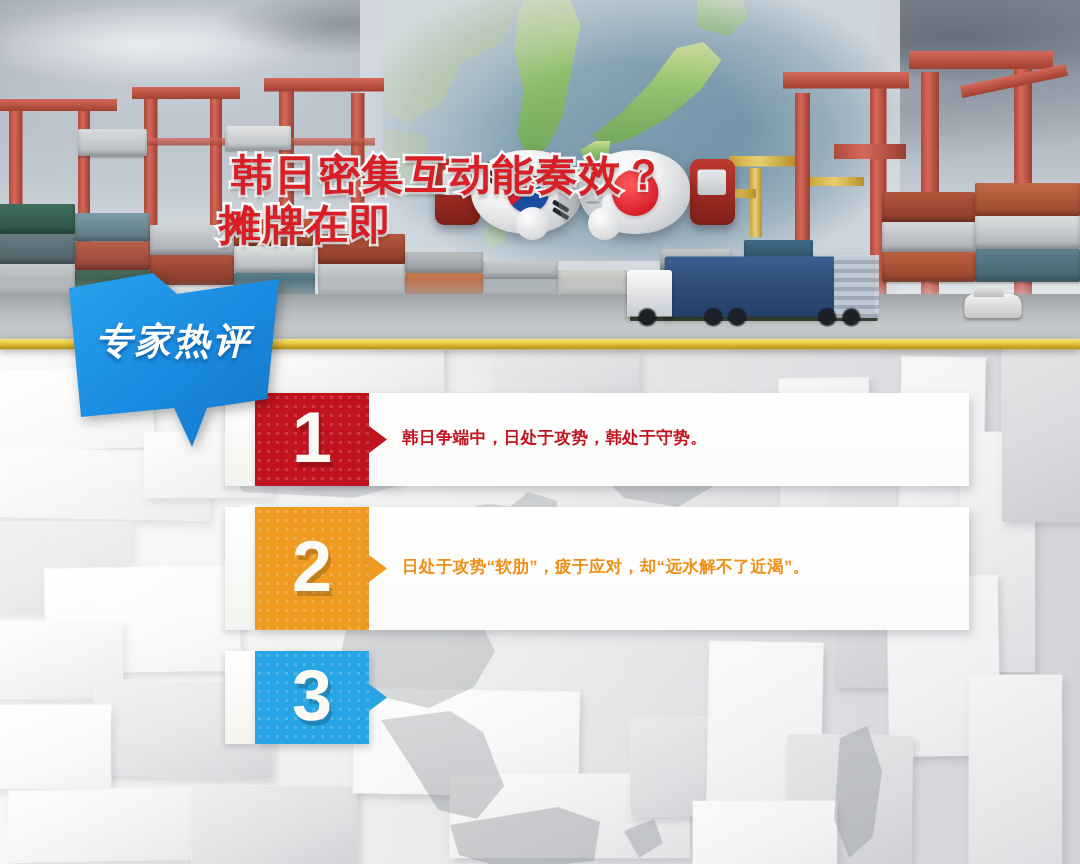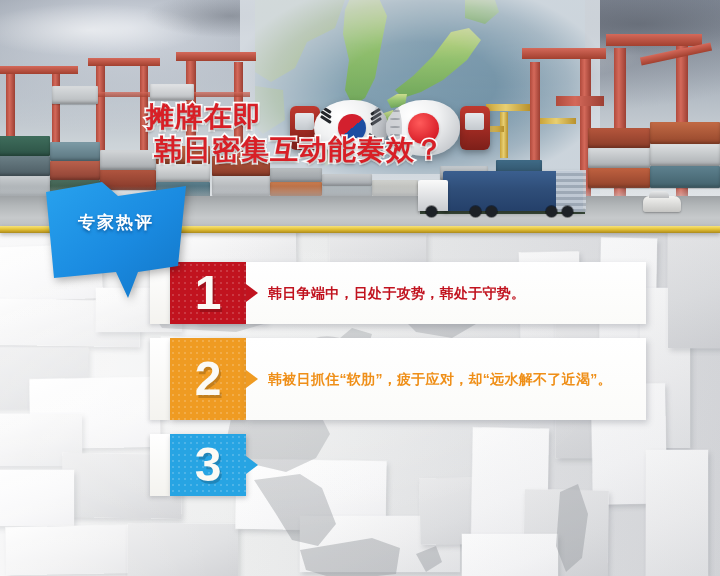--- a/index.html
+++ b/index.html
@@ -154,22 +154,23 @@
     text-shadow:0 2px 3px rgba(0,0,0,.35);
     white-space:nowrap;
   }
   .hl-line.l2{padding-left:8px;}
 
   
   .ribbon{position:absolute;left:40px;top:180px;width:152px;height:120px;z-index:8;}
   .ribbon svg{display:block;filter:drop-shadow(2px 3px 4px rgba(0,0,0,.3));}
   .ribbon-label{
     position:absolute;left:0;top:31px;width:152px;text-align:center;
-    font-size:17px;font-weight:bold;color:#ffffff;letter-spacing:2px;
+    font-size:24px;font-weight:bold;color:#ffffff;letter-spacing:2px;
     text-shadow:0 2px 3px rgba(0,60,120,.6);
+    font-style:italic;
   }
 
   
   .items{position:absolute;left:150px;top:262px;width:496px;z-index:7;}
   .row{position:relative;margin-bottom:14px;}
   .row-strip{
     position:absolute;left:0;top:0;width:20px;height:100%;
     background:linear-gradient(180deg,#ffffff,#f4f3ef);
     box-shadow:-1px 2px 4px rgba(80,85,95,.22);
   }
@@ -188,21 +189,21 @@
     width:0;height:0;border-top:9px solid transparent;border-bottom:9px solid transparent;
     z-index:3;
   }
   .row-panel{
     position:absolute;left:96px;top:0;right:0;height:100%;
     background:linear-gradient(180deg,#ffffff,#fbfbf9);
     box-shadow:2px 3px 6px rgba(80,85,95,.25);
   }
   .row-text{
     position:absolute;left:22px;right:10px;top:50%;transform:translateY(-50%);
-    font-size:14px;font-weight:bold;line-height:27px;letter-spacing:.3px;
+    font-size:11px;font-weight:bold;line-height:27px;letter-spacing:.3px;
   }
 
   .r1 .row-num{background-color:#c1131f;background-image:radial-gradient(circle,rgba(255,255,255,.16) 1px,transparent 1.2px);}
   .r1 .row-arrow{border-left:12px solid #c1131f;}
   .r1 .row-text{color:#c1131f;}
   .r2 .row-num{background-color:#ef9b22;background-image:radial-gradient(circle,rgba(255,255,255,.18) 1px,transparent 1.2px);}
   .r2 .row-arrow{border-left:12px solid #ef9b22;}
   .r2 .row-text{color:#ef8f18;}
   .r3 .row-num{background-color:#27a4e3;background-image:radial-gradient(circle,rgba(255,255,255,.18) 1px,transparent 1.2px);}
   .r3 .row-arrow{border-left:12px solid #27a4e3;}
@@ -405,22 +406,22 @@
         <div class="seam" style="left:4px;top:10px;width:10px;height:2px;background:rgba(110,116,124,.5);"></div>
         <div class="seam" style="left:4px;top:18px;width:10px;height:2px;background:rgba(110,116,124,.5);"></div>
         <div class="seam" style="left:4px;top:26px;width:10px;height:2px;background:rgba(110,116,124,.5);"></div>
         <div class="seam" style="left:4px;top:34px;width:10px;height:2px;background:rgba(110,116,124,.5);"></div>
       </div>
       <div class="thumb" style="left:6px;top:38px;"></div>
     </div>
   </div>
 
   <div class="headline">
+    <div class="hl-line l2">韩日密集互动能奏效？</div>
     <div class="hl-line">摊牌在即</div>
-    <div class="hl-line l2">韩日密集互动能奏效？</div>
   </div>
 
   <div class="gold-line"></div>
 
   <div class="ribbon">
     <svg width="152" height="120" viewBox="0 0 152 120">
       <defs>
         <linearGradient id="rbg" x1="0" y1="0" x2="1" y2="1">
           <stop offset="0%" stop-color="#28a2ee"></stop>
           <stop offset="55%" stop-color="#1a8ae0"></stop>
@@ -445,21 +446,21 @@
       </div>
     </div>
 
     <div class="row r2 h82">
       <div class="row-strip"></div>
       <div class="row-num">
         <span>2</span>
       </div>
       <div class="row-arrow"></div>
       <div class="row-panel">
-        <div class="row-text">韩被日抓住“软肋”，疲于应对，却“远水解不了近渴”。</div>
+        <div class="row-text">日处于攻势“软肋”，疲于应对，却“远水解不了近渴”。</div>
       </div>
     </div>
 
     <div class="row r3 h62">
       <div class="row-strip"></div>
       <div class="row-num">
         <span>3</span>
       </div>
       <div class="row-arrow"></div>
     </div>

